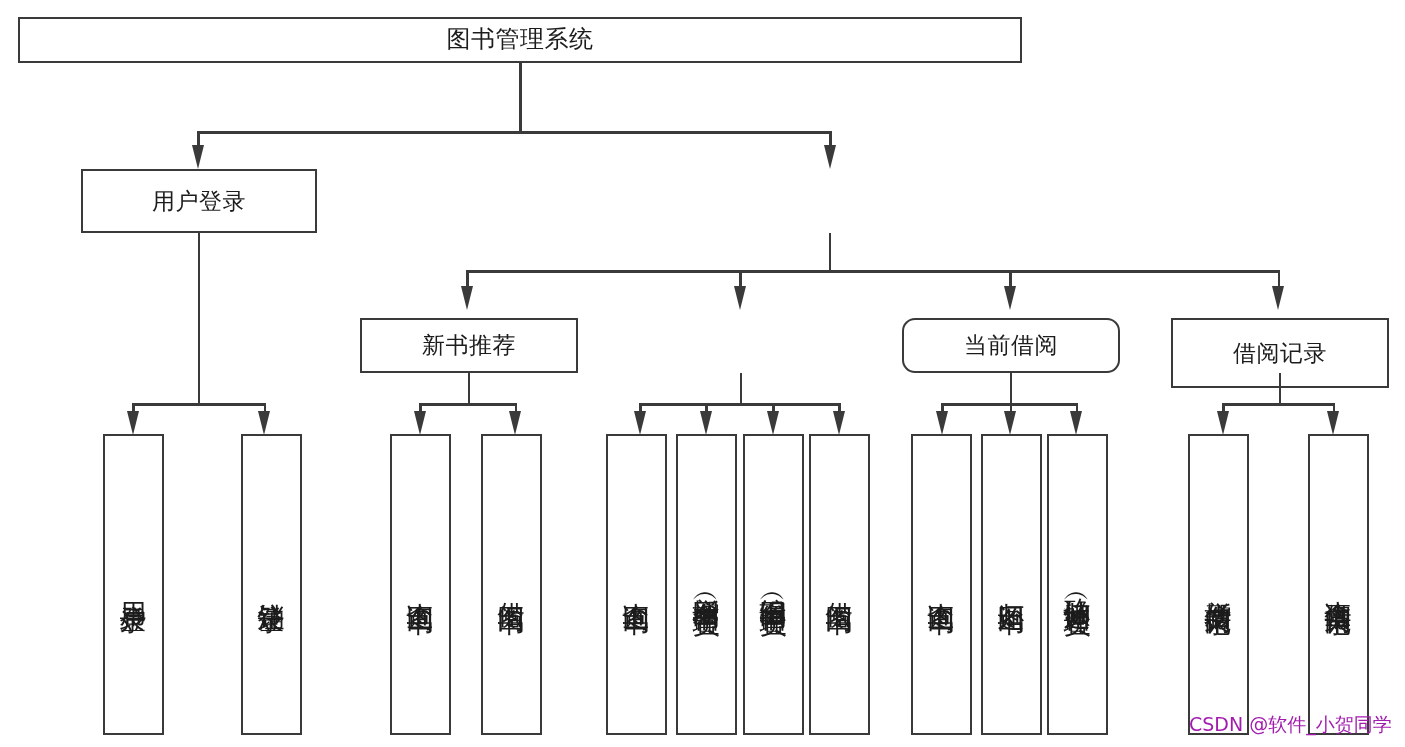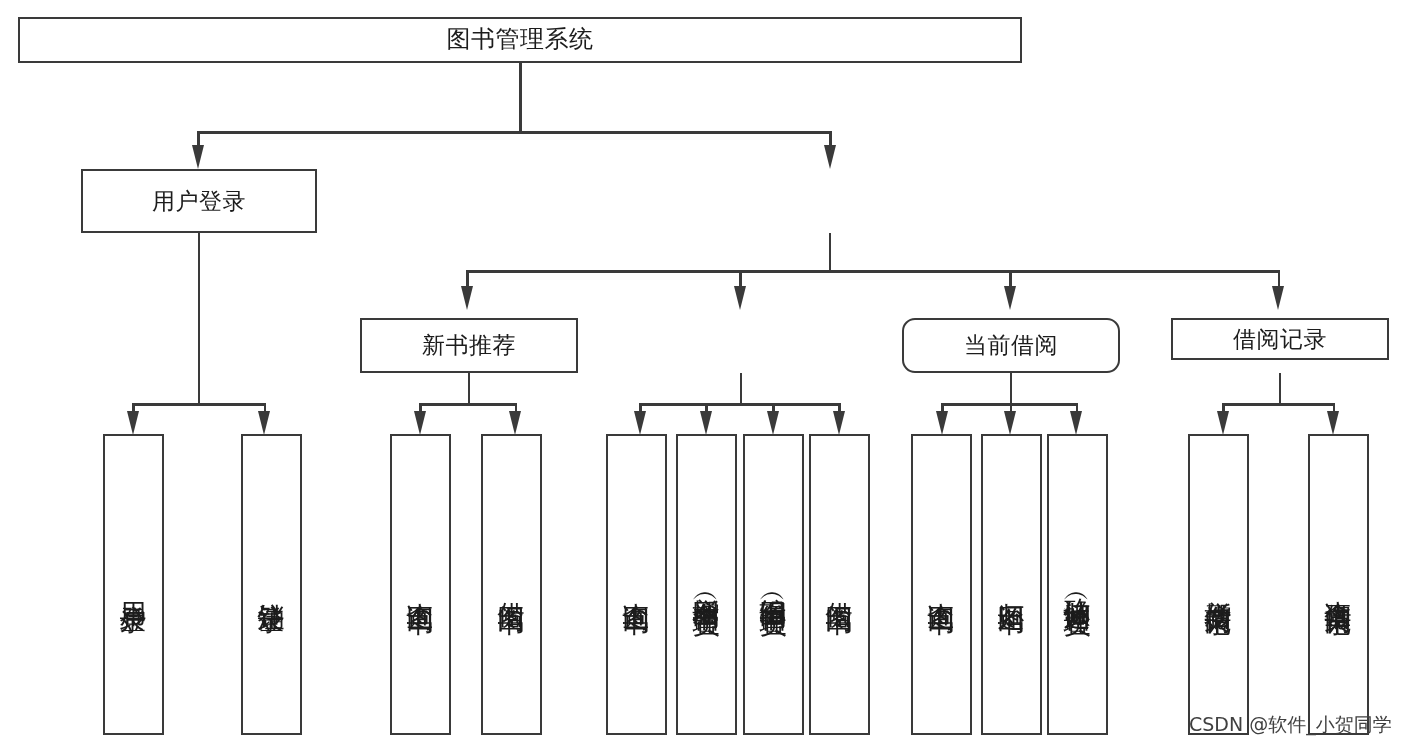--- a/index.html
+++ b/index.html
@@ -61,21 +61,21 @@
   .arrow {
     position: absolute;
     width: 0;
     height: 0;
     border-left: 6.5px solid transparent;
     border-right: 6.5px solid transparent;
     border-top: 24px solid #3a3a3a;
   }
   .watermark {
     position: absolute;
-    color: #404040;
+    color: #a21caf;
     font-size: 19px;
     white-space: nowrap;
     user-select: none;
   }
 </style>
 </head>
 <body>
 
 <div id="canvas">
 
@@ -111,21 +111,21 @@
   <div class="arrow" style="left:733.7px; top:286px;"></div>
   <div class="arrow" style="left:1003.7px; top:286px;"></div>
   <div class="arrow" style="left:1272.2px; top:286px;"></div>
 
   <div class="node horiz" style="left:360px; top:318px; width:218px; height:55px;">
     <span class="node-label">新书推荐</span>
   </div>
   <div class="node horiz" style="left:902px; top:318px; width:218px; height:55px;border-radius:13px;">
     <span class="node-label">当前借阅</span>
   </div>
-  <div class="node horiz" style="left:1171px; top:318px; width:218px; height:42px;">
+  <div class="node horiz" style="left:1171px; top:318px; width:218px; height:70px;">
     <span class="node-label">借阅记录</span>
   </div>
 
   <div class="conn v" style="left:467.7px; top:373px; width:2.5px; height:32px;"></div>
   <div class="conn h" style="left:419px; top:403px; width:98px; height:2.5px;"></div>
   <div class="conn v" style="left:419px; top:403px; width:2.5px; height:8px;"></div>
   <div class="conn v" style="left:514.5px; top:403px; width:2.5px; height:8px;"></div>
   <div class="arrow" style="left:413.7px; top:411px;"></div>
   <div class="arrow" style="left:509.2px; top:411px;"></div>
 

